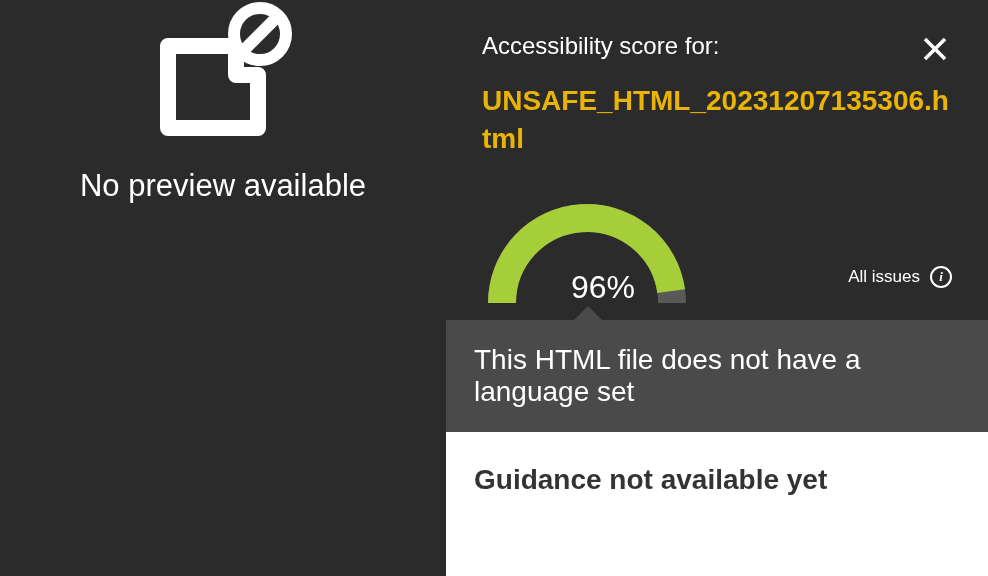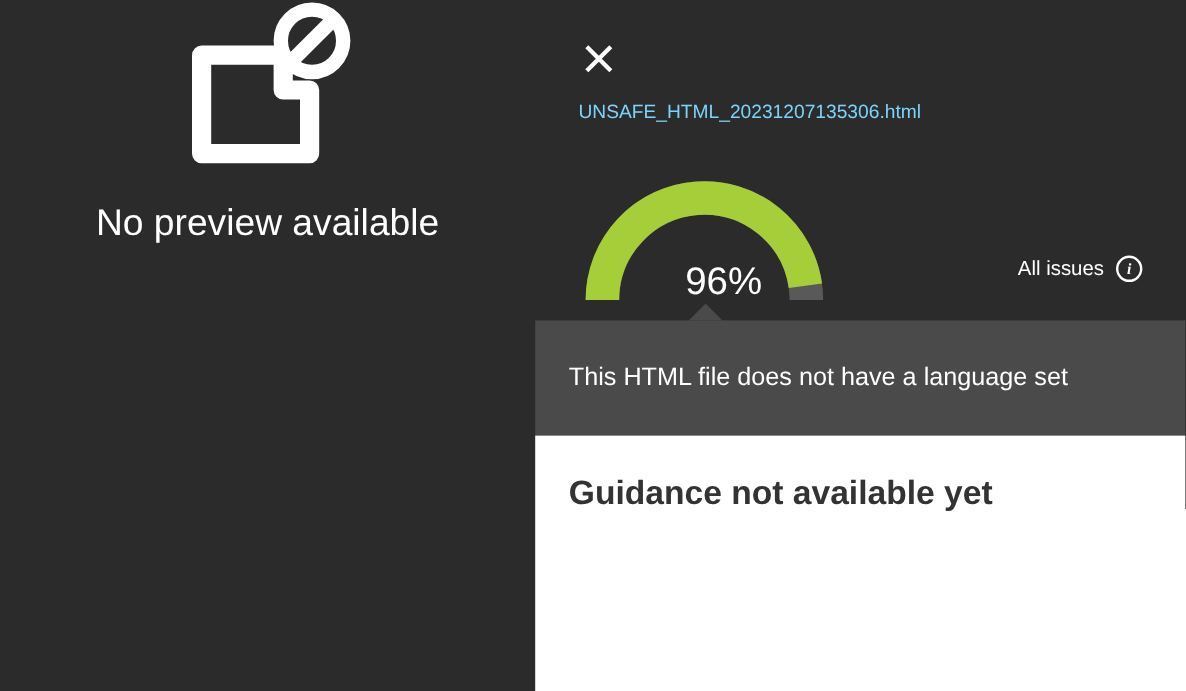--- a/index.html
+++ b/index.html
@@ -49,23 +49,23 @@
       color: #ffffff;
       font-size: 24px;
       font-weight: 400;
     }
     .close-btn {
       color: #ffffff;
       cursor: pointer;
       padding: 4px;
     }
     .filename {
-      color: #7dd3fc;
-      font-size: 16px;
-      font-weight: 400;
+      color: #eab308;
+      font-size: 28px;
+      font-weight: 700;
       padding: 12px 36px 0 36px;
       line-height: 1.35;
       word-break: break-all;
     }
     .gauge-row {
       display: flex;
       align-items: flex-end;
       padding: 40px 36px 0 36px;
       position: relative;
     }
@@ -117,22 +117,22 @@
       height: 0;
       border-left: 14px solid transparent;
       border-right: 14px solid transparent;
       border-bottom: 14px solid #4a4a4a;
       margin-left: 128px;
       margin-top: -2px;
     }
     .issue-bar {
       background: #4a4a4a;
       color: #ffffff;
-      font-size: 21px;
-      padding: 36px 28px;
+      font-size: 28px;
+      padding: 24px 28px;
     }
     .guidance-panel {
       background: #ffffff;
       flex: 1;
       padding: 32px 28px;
     }
     .guidance-title {
       color: #333333;
       font-size: 28px;
       font-weight: 700;
@@ -154,20 +154,21 @@
 
       <circle cx="112" cy="34" r="26" fill="#2b2b2b" stroke="#ffffff" stroke-width="12"></circle>
       <line x1="95" y1="51" x2="129" y2="17" stroke="#ffffff" stroke-width="12"></line>
     </svg>
   </div>
   <div class="no-preview-text">No preview available</div>
 </div>
 
 <div class="right-panel">
   <div class="header-row">
+    <div class="score-label">Accessibility score for:</div>
     <div class="close-btn">
       <svg width="26" height="26" viewBox="0 0 26 26">
         <line x1="3" y1="3" x2="23" y2="23" stroke="#ffffff" stroke-width="3.5"></line>
         <line x1="23" y1="3" x2="3" y2="23" stroke="#ffffff" stroke-width="3.5"></line>
       </svg>
     </div>
   </div>
 
   <div class="filename">UNSAFE_HTML_20231207135306.html</div>
 

